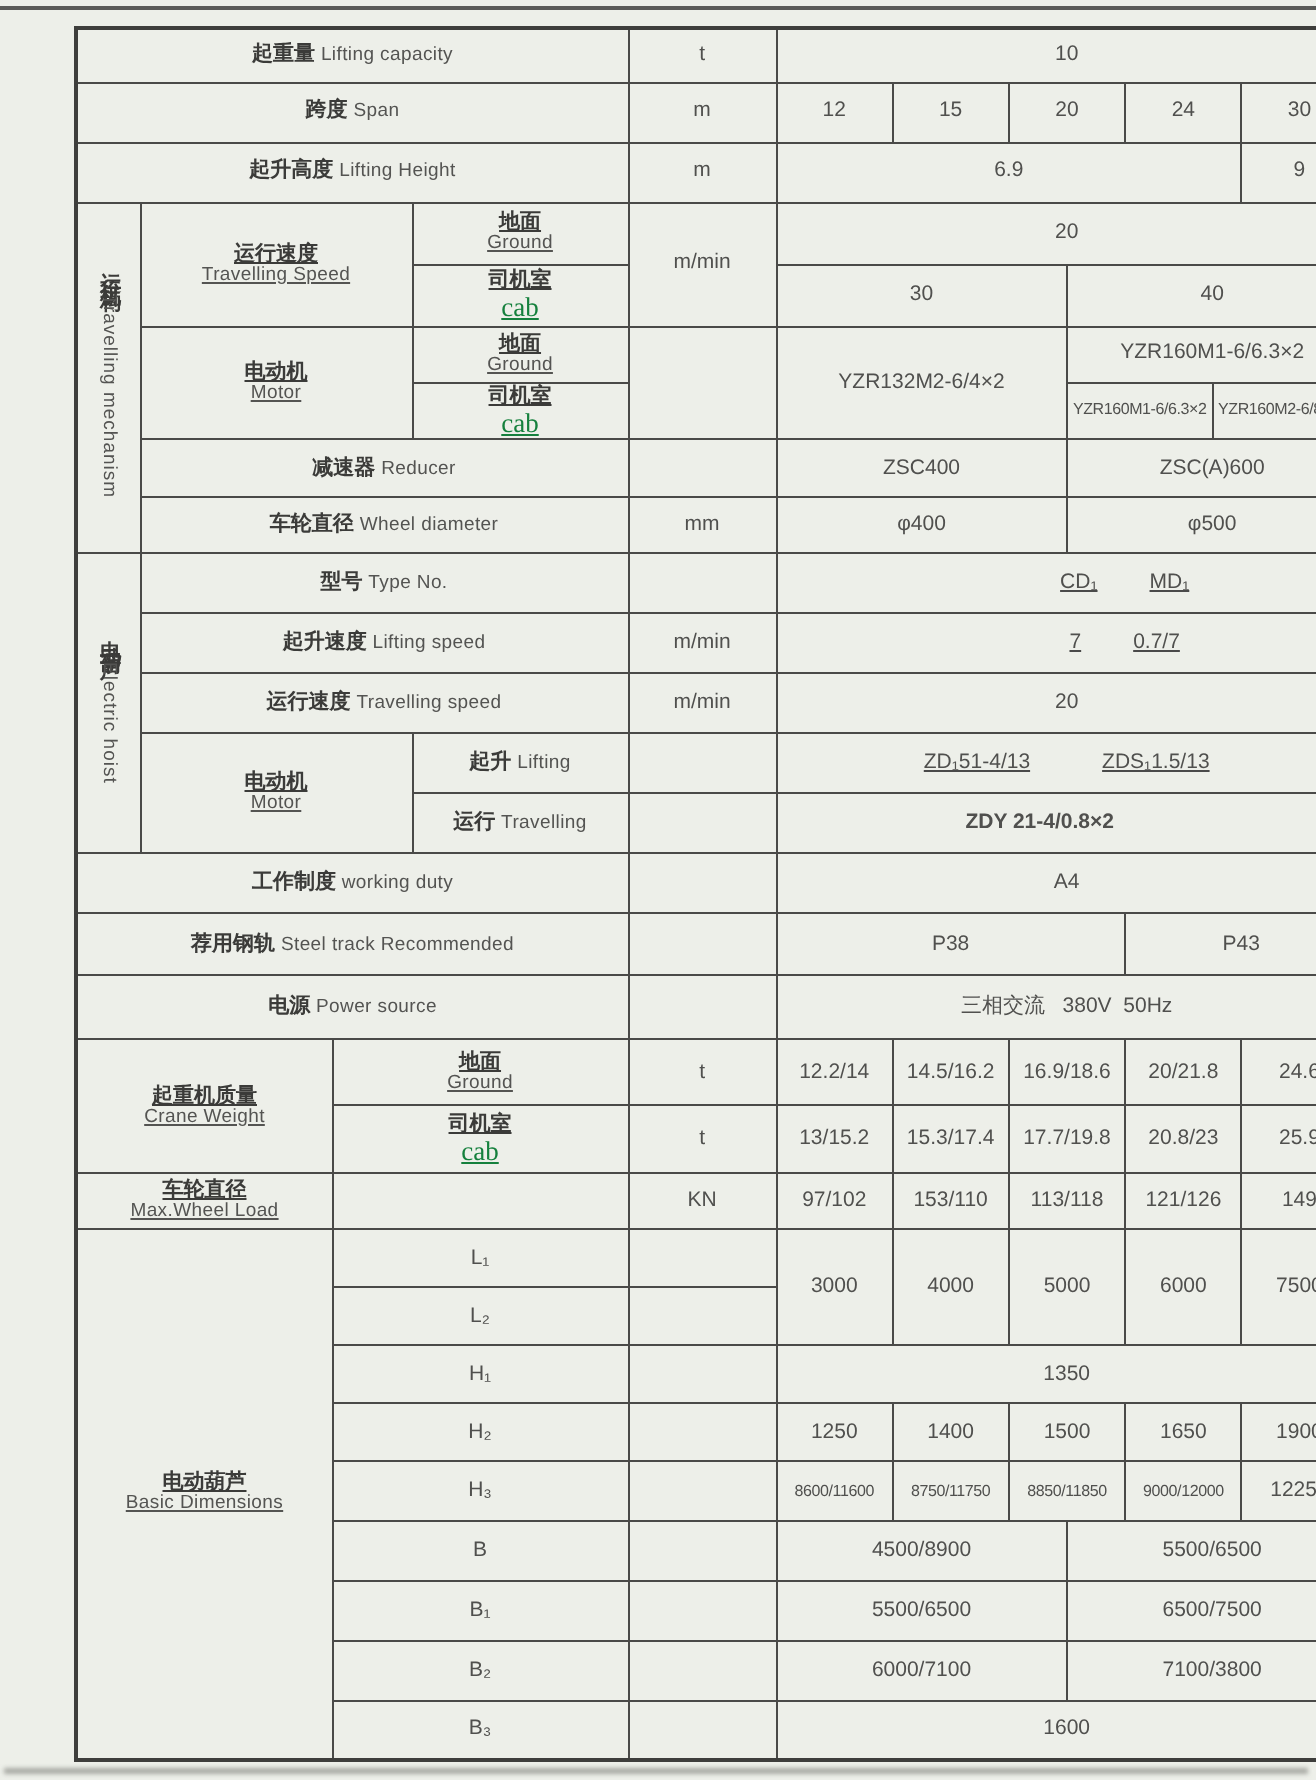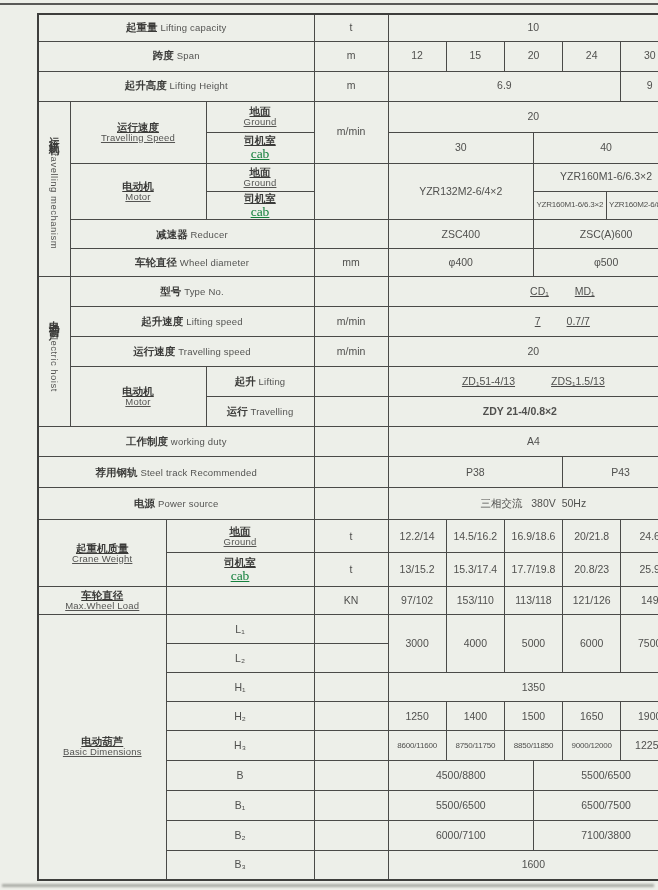--- a/index.html
+++ b/index.html
@@ -332,21 +332,21 @@
       <td colspan="4" class="val tiny">8600/11600</td>
       <td colspan="4" class="val tiny">8750/11750</td>
       <td colspan="4" class="val tiny">8850/11850</td>
       <td colspan="4" class="val tiny">9000/12000</td>
       <td colspan="4" class="val">12250</td>
     </tr>
 
     <tr style="height:30px">
       <td colspan="2" class="val">B</td>
       <td></td>
-      <td colspan="10" class="val">4500/8800</td>
+      <td colspan="10" class="val">4500/8900</td>
       <td colspan="10" class="val">5500/6500</td>
     </tr>
 
     <tr style="height:30px">
       <td colspan="2" class="val">B₁</td>
       <td></td>
       <td colspan="10" class="val">5500/6500</td>
       <td colspan="10" class="val">6500/7500</td>
     </tr>
 

